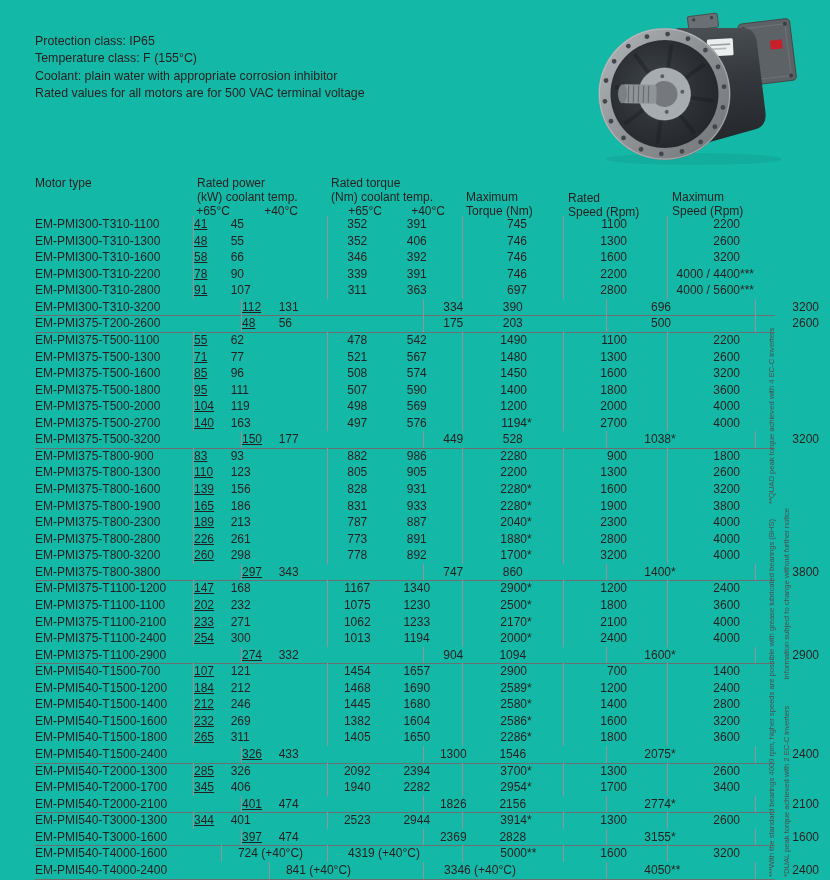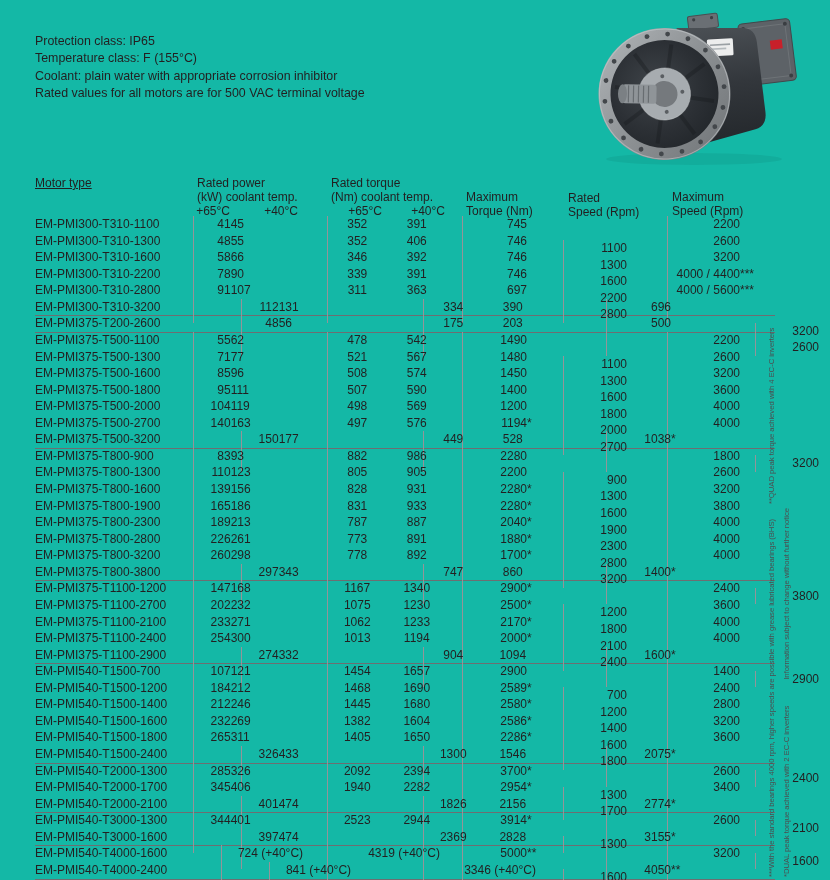--- a/index.html
+++ b/index.html
@@ -6,50 +6,50 @@
   .page{position:relative;width:830px;height:880px;background:#14b8a6;overflow:hidden;
         font-family:"Liberation Sans",sans-serif;color:#231f20;}
   
   .info{position:absolute;left:35px;top:33px;font-size:12.4px;line-height:17.4px;}
   
   .motor{position:absolute;left:592px;top:8px;width:215px;height:160px;}
   
   .spec{position:absolute;left:35px;top:175px;width:740px;font-size:12px;}
   .thead{position:relative;height:41px;}
   .thead .h{position:absolute;line-height:14.4px;white-space:nowrap;}
-  .h-motor{left:0;top:1px;text-decoration:underline;}
+  .h-motor{left:0;top:1px;}
   .h-power{left:162px;top:1px;}
   .h-torque{left:296px;top:1px;}
   .h-maxt{left:431px;top:15px;}
   .h-rspeed{left:533px;top:16px;}
   .h-mspeed{left:637px;top:15px;}
   .h-temps-p{left:158px;top:29px;width:134px;display:flex;padding-right:29px;box-sizing:border-box;}
   .h-temps-p span:nth-child(1){width:37px;text-align:right;}
   .h-temps-p span:nth-child(2){width:68px;text-align:right;}
   .h-temps-t{left:292px;top:29px;width:135px;display:flex;padding-right:17px;box-sizing:border-box;}
   .h-temps-t span:nth-child(1){width:55px;text-align:right;}
   .h-temps-t span:nth-child(2){width:63px;text-align:right;}
   
   .tbody{position:relative;}
   .trow{display:grid;grid-template-columns:158px 134px 135px 101px 104px 108px;
         height:16.575px;line-height:16.575px;white-space:nowrap;}
   .trow.sep{box-shadow:0 1px 0 #6d6e71;gap:48px;}
   .c-motor{overflow:visible;}
   .c-power,.c-torque{display:flex;border-left:1px solid #939598;box-sizing:border-box;}
   .c-power{padding-right:29px;}
-  .c-power .sa{width:37px;text-align:right;}
+  .c-power .sa{width:37px;text-align:left;text-decoration:underline;}
   .c-power .sb{width:68px;}
   .c-torque{padding-right:15px;}
   .c-torque .sa{width:59px;text-align:center;}
   .c-torque .sb{width:61px;text-align:center;}
   .c-power.merged{display:block;text-align:center;padding-right:8px;margin-left:28px;}
-  .c-torque.merged{display:block;text-align:right;padding-right:22px;}
+  .c-torque.merged{display:block;text-align:center;padding-right:22px;}
   .c-maxt,.c-rspeed,.c-mspeed{border-left:1px solid #939598;text-align:right;box-sizing:border-box;}
   .c-maxt{padding-right:36px;}
-  .c-rspeed{padding-right:40px;margin-top:24px;}
+  .c-rspeed{padding-right:40px;}
   .c-mspeed{padding-right:35px;}
   .ovf{display:inline-block;width:0;overflow:visible;white-space:nowrap;}
   
   .fnote{position:absolute;font-size:7.8px;letter-spacing:-0.1px;color:#4d4d4f;white-space:nowrap;
          transform:rotate(-90deg);transform-origin:0 0;}
   .fn1{left:767px;top:877px;}
   .fn2{left:782px;top:877px;}
   .fn1 .p2{margin-left:15px;}
   .fn2 .p2{margin-left:26px;}
 </style>
@@ -520,21 +520,21 @@
           </div>
           <div class="c-torque">
             <span class="sa">1167</span>
             <span class="sb">1340</span>
           </div>
           <div class="c-maxt"><span>2900</span><span class="ovf">*</span></div>
           <div class="c-rspeed">1200</div>
           <div class="c-mspeed"><span>2400</span><span class="ovf"></span></div>
         </div>
         <div class="trow">
-          <div class="c-motor">EM-PMI375-T1100-2700</div>
+          <div class="c-motor">EM-PMI375-T1100-1100</div>
           <div class="c-power">
             <span class="sa">202</span>
             <span class="sb">232</span>
           </div>
           <div class="c-torque">
             <span class="sa">1075</span>
             <span class="sb">1230</span>
           </div>
           <div class="c-maxt"><span>2500</span><span class="ovf">*</span></div>
           <div class="c-rspeed">1800</div>

